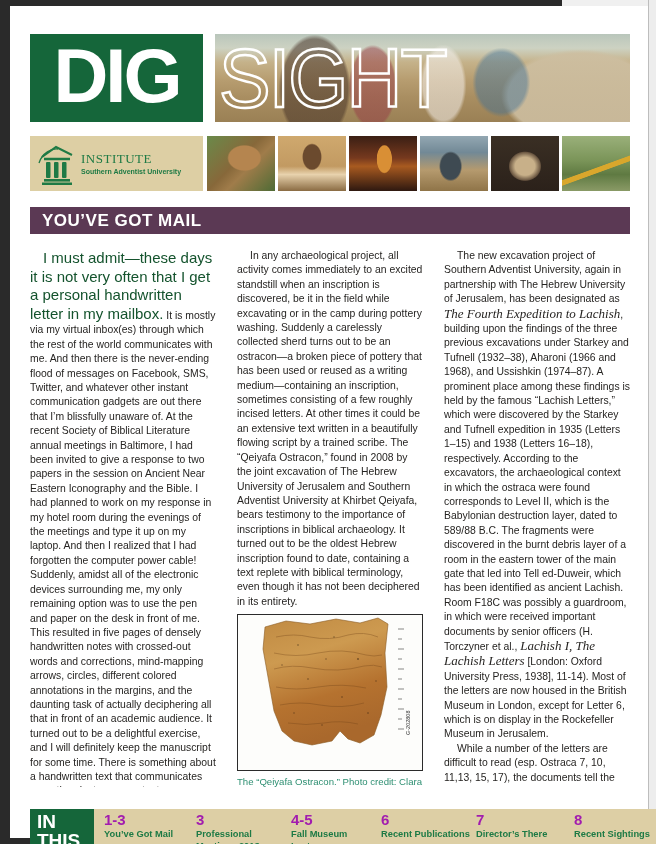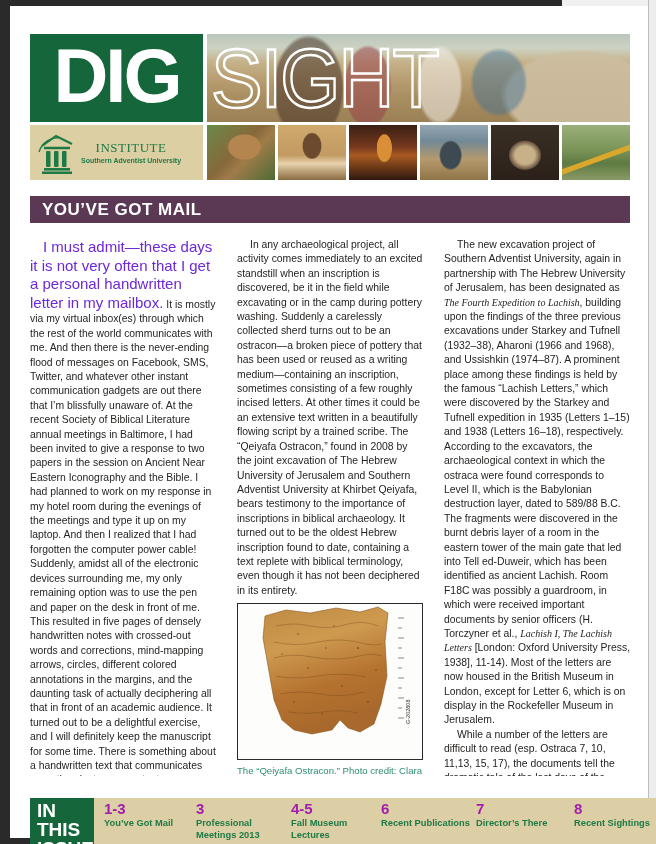--- a/index.html
+++ b/index.html
@@ -11,34 +11,34 @@
   .edge-bottom{ position:absolute; left:0; top:838px; width:656px; height:6px; background:#2a2a2a; }
   .edge-right { position:absolute; left:648px; top:0; width:8px; height:844px; background:#ededed; border-left:1px solid #bdbdbd; }
 
   .page { position:absolute; left:10px; top:6px; width:638px; height:832px; background:#ffffff; }
   .content { padding:28px 18px 0 20px; }
 
   
   .mast-row1 { display:flex; height:88px; }
   .dig-box { width:173px; height:88px; background:#15663a; color:#fff; display:flex; align-items:center; justify-content:center; }
   .dig-box span { font-size:76px; font-weight:bold; letter-spacing:-3px; line-height:1; transform:translateY(-2px); }
-  .mast-photo { flex:1; margin-left:4px; position:relative; overflow:hidden;
+  .mast-photo { flex:1; margin-left:12px; position:relative; overflow:hidden;
     background:
       radial-gradient(ellipse 60px 90px at 24% 62%, rgba(72,52,40,.55) 0 55%, transparent 60%),
       radial-gradient(ellipse 40px 70px at 38% 60%, rgba(150,60,70,.5) 0 55%, transparent 60%),
       radial-gradient(ellipse 40px 70px at 55% 58%, rgba(245,240,235,.55) 0 50%, transparent 58%),
       radial-gradient(ellipse 50px 60px at 69% 55%, rgba(60,110,150,.45) 0 50%, transparent 58%),
       radial-gradient(ellipse 120px 70px at 88% 70%, rgba(205,190,160,.9) 0 60%, transparent 66%),
       linear-gradient(180deg,#b9c6bb 0%, #cdd2c2 16%, #c5b28a 32%, #b79d70 52%, #a98e61 72%, #9a8055 100%);
   }
   .sight { position:absolute; left:4px; top:0px; font-size:84px; font-weight:400; line-height:88px;
            color:transparent; -webkit-text-stroke:2.5px #ffffff; letter-spacing:-2px; transform:scaleX(.92); transform-origin:left; }
   .newsletter { position:absolute; right:10px; bottom:5px; color:#fff; font-weight:bold; font-size:20px; letter-spacing:1.5px; }
 
-  .mast-row2 { display:flex; height:55px; margin-top:3px;text-align:center; }
+  .mast-row2 { display:flex; height:55px; margin-top:14px; }
   .logo-box { width:173px; height:55px; background:#ddcfa4; display:flex; align-items:center; padding:4px 6px; }
   .logo-icon { width:40px; height:42px; flex:0 0 auto; margin-right:5px; }
   .logo-text { color:#1e7a45; }
   .logo-l1 { font-family:"Liberation Serif", serif; font-size:13px; letter-spacing:.5px; line-height:13px; }
   .logo-l2 { font-family:"Liberation Serif", serif; font-size:13px; letter-spacing:.5px; line-height:13px; }
   .logo-l3 { font-size:7px; font-weight:bold; margin-top:3px; }
   .thumbs { flex:1; margin-left:4px; display:flex; gap:3px; }
   .thumb { flex:1; height:55px; }
   .t1 { background:radial-gradient(ellipse 26px 20px at 55% 40%, #b5854f 0 60%, transparent 66%), linear-gradient(135deg,#6a8a4a,#87683a 45%,#a07c4a 60%,#4e6b35); }
   .t2 { background:radial-gradient(ellipse 16px 22px at 50% 38%, #6b4a2e 0 55%, transparent 62%), linear-gradient(180deg,#cfa96e 0%,#c29a62 55%,#e8d2ad 70%,#8a6b42 100%); }
@@ -49,22 +49,22 @@
 
   
   .banner { margin-top:16px; height:27px; background:#5b3954; color:#fff; display:flex; align-items:center; padding-left:12px;
             font-size:17px; font-weight:bold; letter-spacing:.5px; }
 
   
   .cols { margin-top:15px; display:flex; gap:21px; height:538px; overflow:hidden; }
   .col { width:186px; flex:0 0 auto; }
   .body-text { font-size:10.4px; line-height:14.4px; color:#262422; text-align:left; }
   .body-text p { text-indent:13px; margin:0; }
-  .lead { font-size:15px; line-height:18.6px; color:#6d28d9; }
-  .ital { font-family:"Liberation Serif", serif; font-style:italic; font-size:10px; }
+  .lead { font-size:15px; line-height:18.6px; color:#14532d; }
+  .ital { font-family:"Liberation Serif", serif; font-style:italic; font-size:13px; }
 
   .photo-box { margin-top:5px; width:186px; height:157px; border:1px solid #2b2b2b; background:#fdfdfb; }
   .caption { margin-top:5px; font-size:9.6px; line-height:12.4px; color:#2e8f72; }
 
   
   .issue { margin-top:22px; display:flex; border-bottom:3px solid #5b3954; }
   .issue-title { width:80px; background:#15663a; color:#fff; font-weight:bold; font-size:19px; line-height:19px; padding:3px 0 3px 7px; }
   .issue-items { flex:1; background:#ddcfa5; display:flex; padding:3px 0 3px 10px; }
   .issue-item { padding-right:6px; }
   .issue-item .num { color:#a21caf; font-weight:bold; font-size:15px; line-height:16px; }

